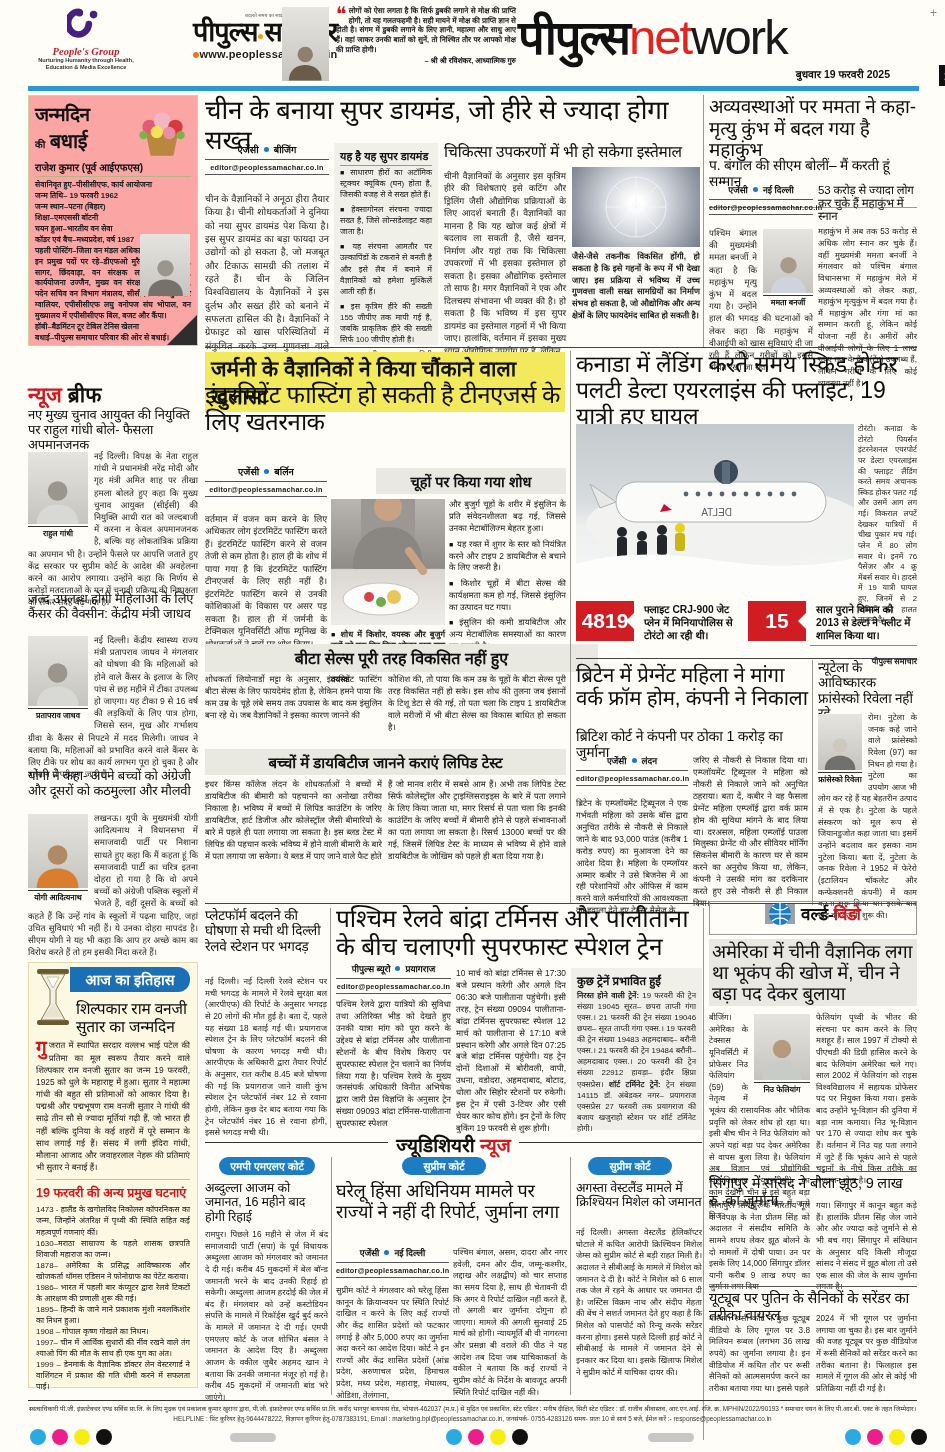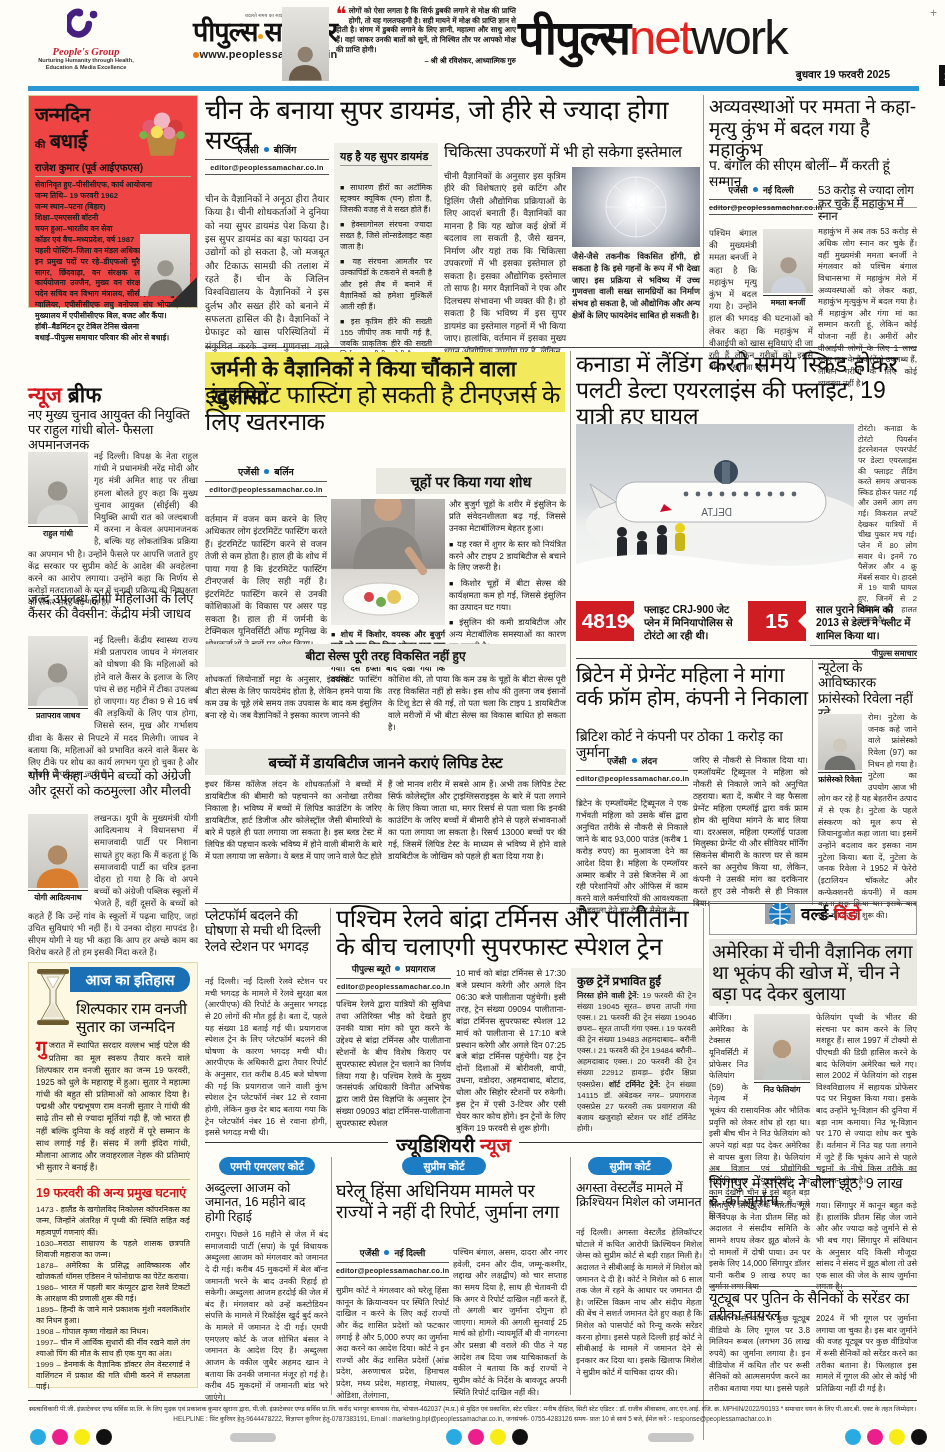--- a/index.html
+++ b/index.html
@@ -78,21 +78,21 @@
   </div>
 
   <div class="abs" style="left:518px;top:4px;width:402px;white-space:nowrap">
     <span style="font-size:47px;font-weight:bold;color:#111;letter-spacing:-2px">पीपुल्स</span><span style="font-size:49px;color:#e2231f;letter-spacing:-2px">net</span><span style="font-size:49px;color:#1a1a1a;letter-spacing:-2px">work</span>
   </div>
   <div class="abs" style="left:700px;top:67px;width:190px;text-align:right;font-size:10.5px;font-weight:bold;color:#111">बुधवार 19 फरवरी 2025</div>
   <div class="abs" style="left:939px;top:65px;width:22px;height:21px;background:#111;color:#fff;font-weight:bold;font-size:11px;display:flex;align-items:center;justify-content:center">10</div>
   <div class="abs" style="left:930px;top:6px;color:#888;font-size:12px">+</div>
   <div class="abs" style="left:28px;top:86px;width:891px;height:5px;background:#2b97d3"></div>
 
-  <div class="abs" style="left:28px;top:95px;width:170px;height:213px;background:#ef4444;border:1px solid #d9cf9d;padding:5px 6px">
+  <div class="abs" style="left:28px;top:95px;width:170px;height:251px;background:#fca5a5;border:1px solid #d9cf9d;padding:5px 6px">
     <span class="abs" style="right:4px;top:4px">
       <svg width="62" height="62" viewBox="0 0 60 60">
           <path d="M14 30h32l-5 24H19z" fill="#b9873d"></path>
           <path d="M22 30C18 14 42 14 38 30" stroke="#b9873d" stroke-width="3" fill="none"></path>
           <circle cx="18" cy="26" r="7" fill="#e25b72"></circle>
           <circle cx="30" cy="20" r="8" fill="#f3b7c4"></circle>
           <circle cx="43" cy="26" r="7" fill="#d63a3a"></circle>
           <circle cx="25" cy="31" r="6" fill="#f6e15b"></circle>
           <circle cx="37" cy="32" r="6" fill="#e98fa5"></circle>
           <circle cx="12" cy="34" r="4" fill="#79b44a"></circle>
@@ -201,21 +201,21 @@
   </div>
 
   <div class="abs hl" style="left:205px;top:96px;width:498px;font-size:26px">चीन के बनाया सुपर डायमंड, जो हीरे से ज्यादा होगा सख्त</div>
   <div class="abs" style="left:205px;top:143px;width:124px">
     <div class="byl"><span>एजेंसी</span><span class="bdot"></span><span>बीजिंग</span></div>
     <div class="bemail">editor@peoplessamachar.co.in</div>
   </div>
   <div class="abs bt" style="left:205px;top:192px;width:124px;height:152px;font-size:9.4px">चीन के वैज्ञानिकों ने अनूठा हीरा तैयार किया है। चीनी शोधकर्ताओं ने दुनिया को नया सुपर डायमंड पेश किया है। इस सुपर डायमंड का बड़ा फायदा उन उद्योगों को हो सकता है, जो मजबूत और टिकाऊ सामग्री की तलाश में रहते हैं। चीन के जिलिन विश्वविद्यालय के वैज्ञानिकों ने इस दुर्लभ और सख्त हीरे को बनाने में सफलता हासिल की है। वैज्ञानिकों ने ग्रेफाइट को खास परिस्थितियों में संकुचित करके उच्च गुणवत्ता वाले हेक्सागोनल हीरे का निर्माण किया है।</div>
 
   <div class="abs graybox" style="left:334px;top:143px;width:104px;height:202px">
-    <div style="font-weight:bold;font-size:11px;border-bottom:1px solid #999;padding-bottom:2px;margin-bottom:16px;color:#111">यह है यह सुपर डायमंड</div>
+    <div style="font-weight:bold;font-size:11px;border-bottom:1px solid #999;padding-bottom:2px;margin-bottom:1px;color:#111">यह है यह सुपर डायमंड</div>
     <ul>
       <li class="bullet" style="font-size:7.9px">साधारण हीरों का अटॉमिक स्ट्रक्चर क्यूबिक (घन) होता है, जिसकी वजह से वे सख्त होते हैं।</li>
       <li class="bullet" style="font-size:7.9px">हेक्सागोनल संरचना ज्यादा सख्त है, जिसे लोन्सडेलाइट कहा जाता है।</li>
       <li class="bullet" style="font-size:7.9px">यह संरचना आमतौर पर उल्कापिंडों के टकराने से बनती है और इसे लैब में बनाने में वैज्ञानिकों को हमेशा मुश्किलें आती रही हैं।</li>
       <li class="bullet" style="font-size:7.9px">इस कृत्रिम हीरे की सख्ती 155 जीपीए तक मापी गई है, जबकि प्राकृतिक हीरे की सख्ती सिर्फ 100 जीपीए होती है।</li>
       <li class="bullet" style="font-size:7.9px">यह हीरा 1,100 डिग्री सेल्सियस तक के तापमान को भी सहन कर सकता है।</li>
     </ul>
   </div>
 
   <div class="abs hl" style="left:444px;top:143px;width:258px;font-size:15.5px">चिकित्सा उपकरणों में भी हो सकेगा इस्तेमाल</div>
@@ -281,21 +281,21 @@
   <div class="abs bullet" style="left:331px;top:629px;width:114px;height:58px;font-size:8.1px;font-weight:bold">शोध में किशोर, वयस्क और बुजुर्ग चूहों को एक दिन बिना भोजन रखा गया और अगले दो दिन सामान्य आहार दिया गया। दस हफ्तों बाद देखा गया कि वयस्क</div>
   <div class="abs" style="left:449px;top:499px;width:117px;height:190px">
     <div class="bt" style="font-size:8.4px;margin-bottom:4px">और बुजुर्ग चूहों के शरीर में इंसुलिन के प्रति संवेदनशीलता बढ़ गई, जिससे उनका मेटाबॉलिज्म बेहतर हुआ।</div>
     <ul>
       <li class="bullet">यह रक्त में शुगर के स्तर को नियंत्रित करने और टाइप 2 डायबिटीज से बचाने के लिए जरूरी है।</li>
       <li class="bullet">किशोर चूहों में बीटा सेल्स की कार्यक्षमता कम हो गई, जिससे इंसुलिन का उत्पादन घट गया।</li>
       <li class="bullet">इंसुलिन की कमी डायबिटीज और अन्य मेटाबॉलिक समस्याओं का कारण बन सकती है।</li>
     </ul>
   </div>
 
-  <div class="abs ghd" style="left:205px;top:644px;width:361px;font-size:12px">बीटा सेल्स पूरी तरह विकसित नहीं हुए</div>
+  <div class="abs ghd" style="left:205px;top:644px;width:393px;font-size:16px">बीटा सेल्स पूरी तरह विकसित नहीं हुए</div>
   <div class="abs bt" style="left:205px;top:674px;width:177px;height:72px;font-size:8.4px">शोधकर्ता लियोनार्डो मट्टा के अनुसार, इंटरमिटेंट फास्टिंग बीटा सेल्स के लिए फायदेमंद होता है, लेकिन हमने पाया कि कम उम्र के चूहे लंबे समय तक उपवास के बाद कम इंसुलिन बना रहे थे। जब वैज्ञानिकों ने इसका कारण जानने की</div>
   <div class="abs bt" style="left:388px;top:674px;width:178px;height:72px;font-size:8.4px">कोशिश की, तो पाया कि कम उम्र के चूहों के बीटा सेल्स पूरी तरह विकसित नहीं हो सके। इस शोध की तुलना जब इंसानों के टिशू डेटा से की गई, तो पता चला कि टाइप 1 डायबिटीज वाले मरीजों में भी बीटा सेल्स का विकास बाधित हो सकता है।</div>
 
   <div class="abs ghd" style="left:205px;top:749px;width:361px;font-size:15px">बच्चों में डायबिटीज जानने कराएं लिपिड टेस्ट</div>
   <div class="abs bt" style="left:205px;top:779px;width:177px;height:122px;font-size:8.4px">इधर किंग्स कॉलेज लंदन के शोधकर्ताओं ने बच्चों में डायबिटीज की बीमारी को पहचानने का अनोखा तरीका निकाला है। भविष्य में बच्चों में लिपिड काउंटिंग के जरिए डायबिटीज, हार्ट डिजीज और कोलेस्ट्रॉल जैसी बीमारियों के बारे में पहले ही पता लगाया जा सकता है। इस ब्लड टेस्ट में लिपिड की पहचान करके भविष्य में होने वाली बीमारी के बारे में पता लगाया जा सकेगा। ये ब्लड में पाए जाने वाले फैट होते</div>
   <div class="abs bt" style="left:388px;top:779px;width:178px;height:122px;font-size:8.4px">हैं जो मानव शरीर में सबसे आम हैं। अभी तक लिपिड टेस्ट सिर्फ कोलेस्ट्रॉल और ट्राइग्लिसराइड्स के बारे में पता लगाने के लिए किया जाता था, मगर रिसर्च से पता चला कि इनकी काउंटिंग के जरिए बच्चों में बीमारी होने से पहले संभावनाओं का पता लगाया जा सकता है। रिसर्च 13000 बच्चों पर की गई, जिसमें लिपिड टेस्ट के माध्यम से भविष्य में होने वाले डायबिटीज के जोखिम को पहले ही बता दिया गया है।</div>
 
   <div class="abs vline" style="left:570px;top:351px;height:552px"></div>
 
   <div class="abs hl" style="left:576px;top:351px;width:341px;font-size:23px">कनाडा में लैंडिंग करते समय स्किड होकर पलटी डेल्टा एयरलाइंस की फ्लाइट, 19 यात्री हुए घायल</div>
@@ -335,21 +335,21 @@
   </div>
   <div class="abs bt" style="left:858px;top:424px;width:59px;height:172px;font-size:7.7px;line-height:1.38">टोरंटो। कनाडा के टोरंटो पियर्सन इंटरनेशनल एयरपोर्ट पर डेल्टा एयरलाइंस की फ्लाइट लैंडिंग करते समय अचानक स्किड होकर पलट गई और उसमें आग लग गई। विकराल लपटें देखकर यात्रियों में चीख पुकार मच गई। प्लेन में 80 लोग सवार थे। इनमें 76 पैसेंजर और 4 क्रू मेंबर्स सवार थे। हादसे में 19 यात्री घायल हुए, जिनमें से 2 यात्रियों की हालत नाजुक है।</div>
   <div class="abs stat" style="left:576px;top:601px;width:166px">
     <div class="stat-num">4819</div>
     <div class="stat-tx">फ्लाइट CRJ-900 जेट प्लेन में मिनियापोलिस से टोरंटो आ रही थी।</div>
   </div>
   <div class="abs stat" style="left:748px;top:601px;width:169px">
     <div class="stat-num">15</div>
     <div class="stat-tx">साल पुराने विमान को 2013 से डेल्टा ने फ्लीट में शामिल किया था।</div>
   </div>
-  <div class="abs" style="left:810px;top:645px;width:107px;font-size:8px;font-weight:bold;text-align:right;color:#222;border-top:1px solid #888;padding-top:1px">पीपुल्स समाचार</div>
+  <div class="abs" style="left:810px;top:645px;width:107px;font-size:8px;font-weight:bold;text-align:right;color:#222;border-top:1px solid #888;padding-top:9px">पीपुल्स समाचार</div>
   <div class="abs hr" style="left:576px;top:658px;width:341px"></div>
 
   <div class="abs hl" style="left:576px;top:663px;width:232px;font-size:20.5px">ब्रिटेन में प्रेग्नेंट महिला ने मांगा वर्क फ्रॉम होम, कंपनी ने निकाला</div>
   <div class="abs hl" style="left:576px;top:729px;width:232px;font-size:14px">ब्रिटिश कोर्ट ने कंपनी पर ठोका 1 करोड़ का जुर्माना</div>
   <div class="abs" style="left:576px;top:755px;width:112px">
     <div class="byl" style="font-size:8.8px"><span>एजेंसी</span><span class="bdot"></span><span>लंदन</span></div>
     <div class="bemail">editor@peoplessamachar.co.in</div>
   </div>
   <div class="abs bt" style="left:576px;top:798px;width:112px;height:107px;font-size:8.4px">ब्रिटेन के एम्प्लॉयमेंट ट्रिब्यूनल ने एक गर्भवती महिला को उसके बॉस द्वारा अनुचित तरीके से नौकरी से निकाले जाने के बाद 93,000 पाउंड (करीब 1 करोड़ रुपए) का मुआवजा देने का आदेश दिया है। महिला के एम्प्लॉयर अम्मार कबीर ने उसे बिजनेस में आ रही परेशानियों और ऑफिस में काम करने वाले कर्मचारियों की आवश्यकता का हवाला देते हुए टेक्स्ट मैसेज के</div>
   <div class="abs bt" style="left:693px;top:755px;width:115px;height:150px;font-size:8.4px">जरिए से नौकरी से निकाल दिया था। एम्प्लॉयमेंट ट्रिब्यूनल ने महिला को नौकरी से निकाले जाने को अनुचित ठहराया। बता दें, कबीर ने वह फैसला प्रेग्नेंट महिला एम्प्लॉई द्वारा वर्क फ्राम होम की सुविधा मांगने के बाद लिया था। दरअसल, महिला एम्प्लॉई पाउला मिलुस्का प्रेग्नेंट थी और सीवियर मॉर्निंग सिकनेस बीमारी के कारण घर से काम करने का अनुरोध किया था, लेकिन, कंपनी ने उसकी मांग का दरकिनार करते हुए उसे नौकरी से ही निकाल दिया।</div>

